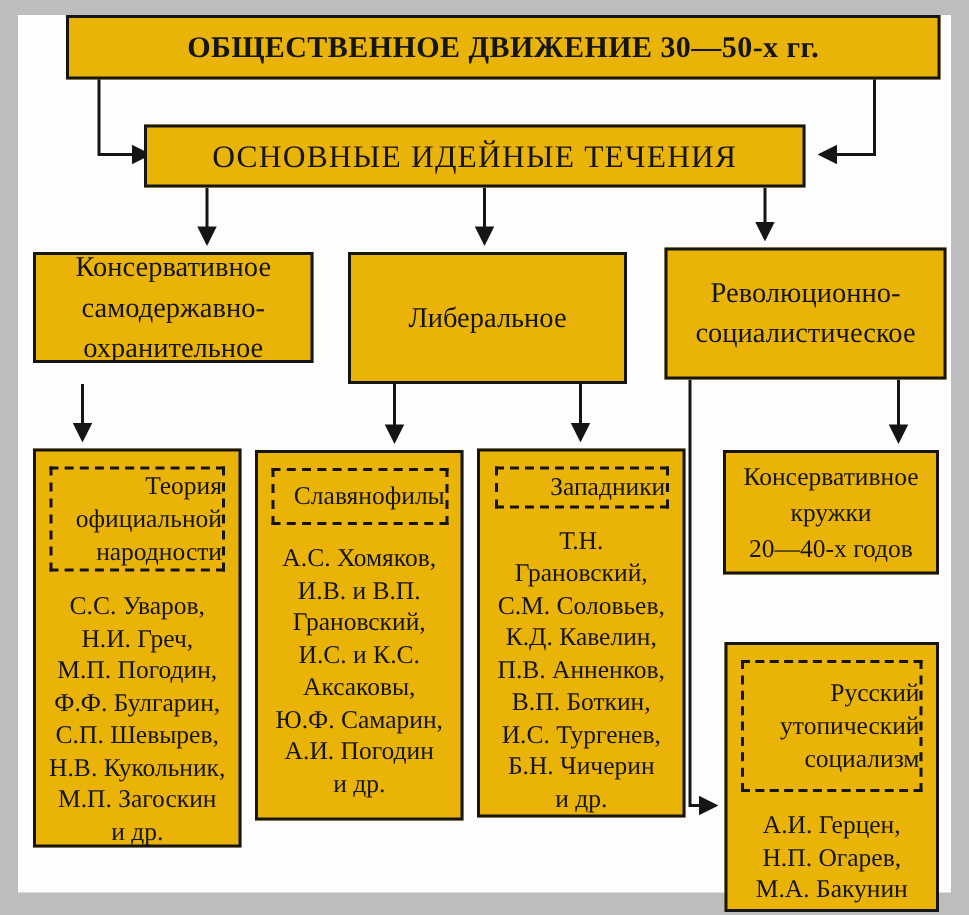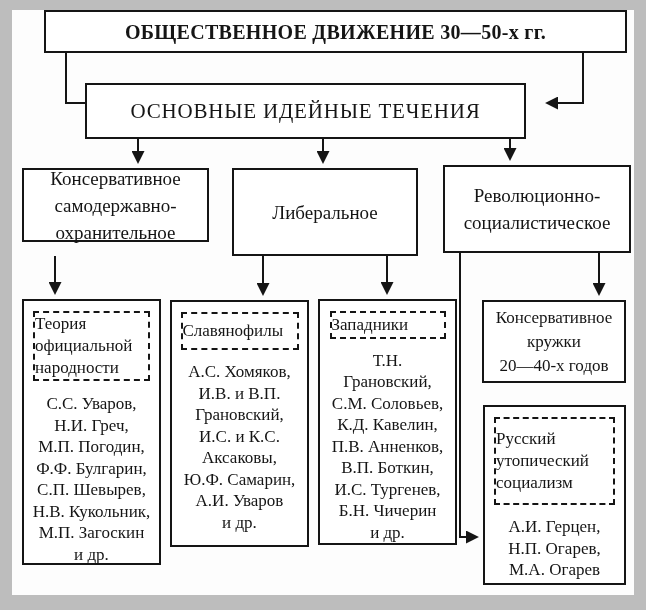--- a/index.html
+++ b/index.html
@@ -24,21 +24,21 @@
   }
   #wires {
     position: absolute;
     left: 0; top: 0;
     pointer-events: none;
   }
   .box {
     position: absolute;
     box-sizing: border-box;
     border: 2px solid #151515;
-    background: #ffffff;
+    background: #eab308;
     text-align: center;
   }
   .center-flex {
     display: flex;
     flex-direction: column;
     justify-content: center;
     align-items: center;
   }
   .title-top {
     font-weight: bold;
@@ -58,21 +58,21 @@
   .group-box {
     display: flex;
     flex-direction: column;
     align-items: center;
   }
   .dashed-head {
     box-sizing: border-box;
     border: 2px dashed #151515;
     font-size: 17px;
     line-height: 22px;
-    text-align: left;
+    text-align: right;
     display: flex;
     flex-direction: column;
     justify-content: center;
   }
   .members {
     font-size: 17px;
     line-height: 21.5px;
     text-align: center;
   }
   .circles-label {
@@ -103,21 +103,21 @@
       <path d="M387,256 V293" marker-end="url(#arrow)"></path>
       <path d="M599,253 V294" marker-end="url(#arrow)"></path>
       <path d="M460,253 V537 H477" marker-end="url(#arrow)"></path>
     </g>
   </svg>
 
   <div class="box center-flex" style="left:44px; top:10px; width:583px; height:43px;">
     <div class="title-top">ОБЩЕСТВЕННОЕ ДВИЖЕНИЕ 30—50-х гг.</div>
   </div>
 
-  <div class="box center-flex" style="left:85px; top:83px; width:441px; height:56px;">
+  <div class="box center-flex" style="left:96px; top:83px; width:441px; height:42px;">
     <div class="title-main">ОСНОВНЫЕ ИДЕЙНЫЕ ТЕЧЕНИЯ</div>
   </div>
 
   <div class="box center-flex branch-label" style="left:22px; top:168px; width:187px; height:74px;">
     <div>
         <div>Консервативное</div>
         <div>самодержавно-</div>
         <div>охранительное</div>
       </div>
   </div>
@@ -161,21 +161,21 @@
           <div>Славянофилы</div>
         </div>
     </div>
     <div class="members" style="margin-top:11px;">
         <div>А.С. Хомяков,</div>
         <div>И.В. и В.П.</div>
         <div>Грановский,</div>
         <div>И.С. и К.С.</div>
         <div>Аксаковы,</div>
         <div>Ю.Ф. Самарин,</div>
-        <div>А.И. Уваров</div>
+        <div>А.И. Погодин</div>
         <div>и др.</div>
       </div>
   </div>
 
   <div class="box group-box" style="left:318px; top:299px; width:139px; height:246px;">
     <div class="dashed-head" style="margin-top:10px; width:116px; height:38px;">
       <div>
           <div>Западники</div>
         </div>
     </div>
@@ -193,27 +193,27 @@
   </div>
 
   <div class="box center-flex circles-label" style="left:482px; top:300px; width:144px; height:83px;">
     <div>
         <div>Консервативное</div>
         <div>кружки</div>
         <div>20—40-х годов</div>
       </div>
   </div>
 
-  <div class="box group-box" style="left:483px; top:405px; width:143px; height:180px;">
+  <div class="box group-box" style="left:483px; top:428px; width:143px; height:180px;">
     <div class="dashed-head" style="margin-top:10px; width:121px; height:88px;">
       <div>
           <div>Русский</div>
           <div>утопический</div>
           <div>социализм</div>
         </div>
     </div>
     <div class="members" style="margin-top:11px;">
         <div>А.И. Герцен,</div>
         <div>Н.П. Огарев,</div>
-        <div>М.А. Огарев</div>
+        <div>М.А. Бакунин</div>
       </div>
   </div>
 </div>
 
 </body></html>

